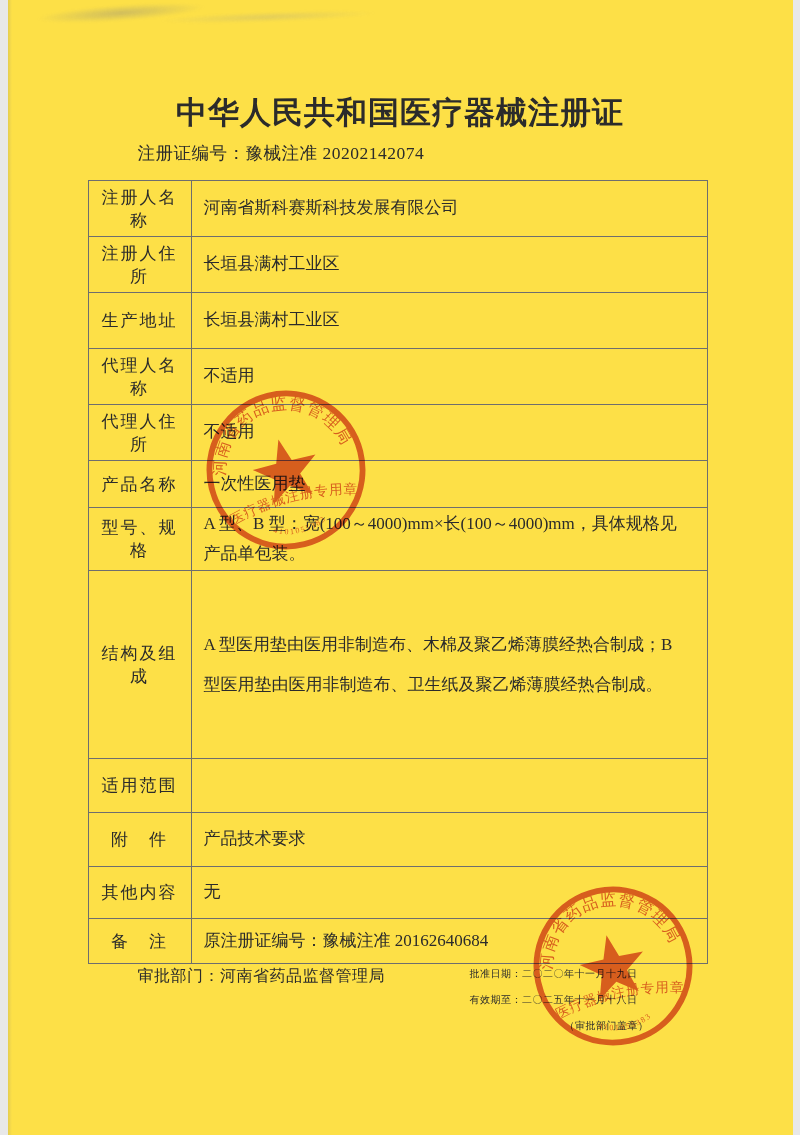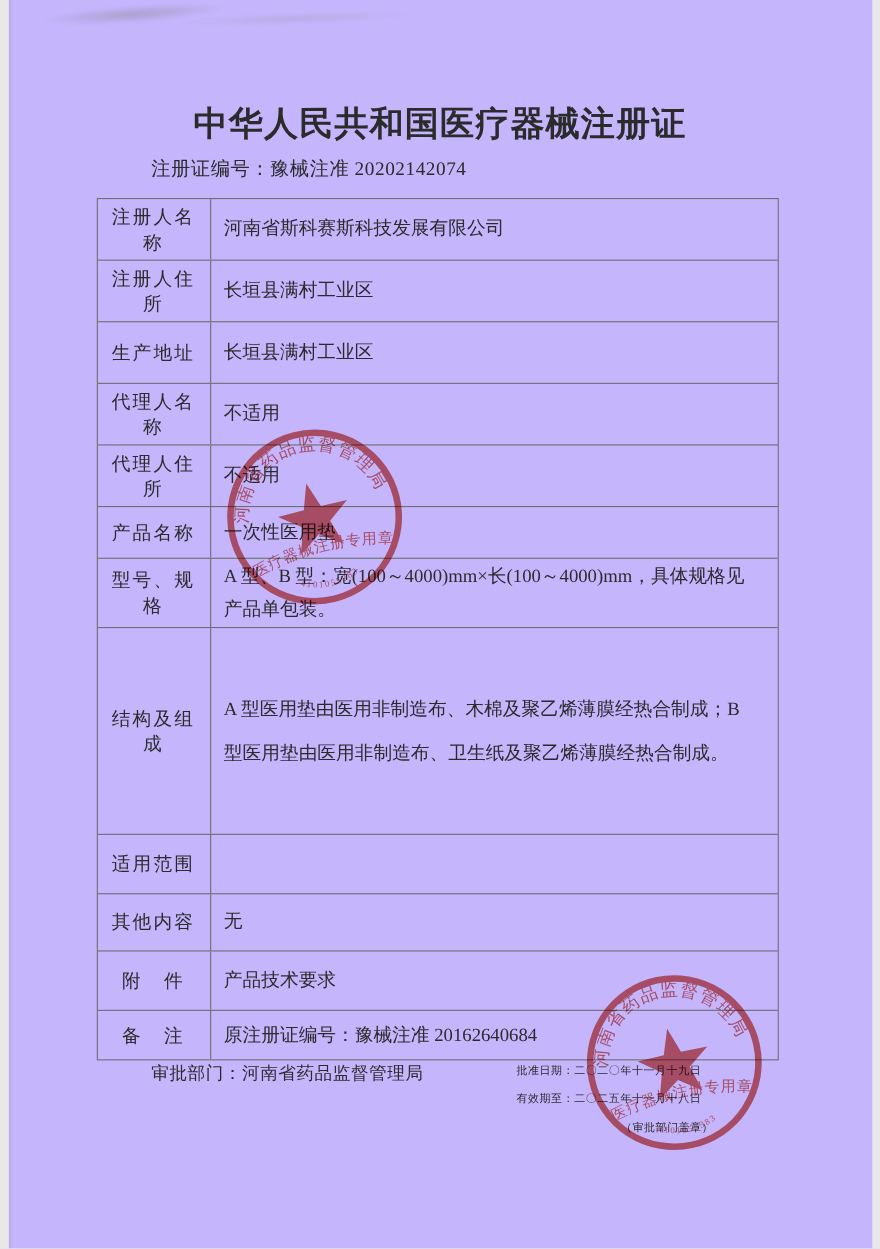--- a/index.html
+++ b/index.html
@@ -1,18 +1,18 @@
 <!DOCTYPE html>
 <html><head>
 <meta charset="utf-8">
 <style>
   html,body{margin:0;padding:0;background:#e8e8e8;}
   .page{
     position:relative;width:785px;height:1135px;margin:0 auto;
-    background:#c4b5fd;overflow:hidden;
+    background:#fde047;overflow:hidden;
     font-family:"Liberation Serif","DejaVu Serif",serif;
     color:#2b2b2b;
   }
   .smudge1{position:absolute;left:28px;top:5px;width:170px;height:16px;
     background:radial-gradient(ellipse at center,rgba(130,130,130,.38),rgba(130,130,130,0) 70%);
     transform:rotate(-4deg);filter:blur(1px);}
   .smudge2{position:absolute;left:150px;top:12px;width:220px;height:10px;
     background:radial-gradient(ellipse at center,rgba(150,150,150,.25),rgba(150,150,150,0) 70%);
     transform:rotate(-2deg);filter:blur(1px);}
   .edge-shade{position:absolute;left:0;top:0;width:4px;height:1135px;
@@ -84,27 +84,27 @@
       <div class="cell-label">型号、规格</div>
       <div class="cell-value" style="line-height:1.75">A 型、B 型：宽(100～4000)mm×长(100～4000)mm，具体规格见产品单包装。</div>
     </div>
     <div class="row lh-tall" style="height:188px">
       <div class="cell-label">结构及组成</div>
       <div class="cell-value">A 型医用垫由医用非制造布、木棉及聚乙烯薄膜经热合制成；B 型医用垫由医用非制造布、卫生纸及聚乙烯薄膜经热合制成。</div>
     </div>
     <div class="row" style="height:54px">
       <div class="cell-label">适用范围</div>
     </div>
+    <div class="row" style="height:54px">
+      <div class="cell-label">附　件</div>
+      <div class="cell-value">产品技术要求</div>
+    </div>
     <div class="row" style="height:52px">
       <div class="cell-label">其他内容</div>
       <div class="cell-value">无</div>
-    </div>
-    <div class="row" style="height:54px">
-      <div class="cell-label">附　件</div>
-      <div class="cell-value">产品技术要求</div>
     </div>
     <div class="row" style="height:44px">
       <div class="cell-label">备　注</div>
       <div class="cell-value">原注册证编号：豫械注准 20162640684</div>
     </div>
   </div>
 
   <div class="footer-dept">审批部门：河南省药品监督管理局</div>
   <div class="footer-right">
     <div>批准日期：二〇二〇年十一月十九日</div>

